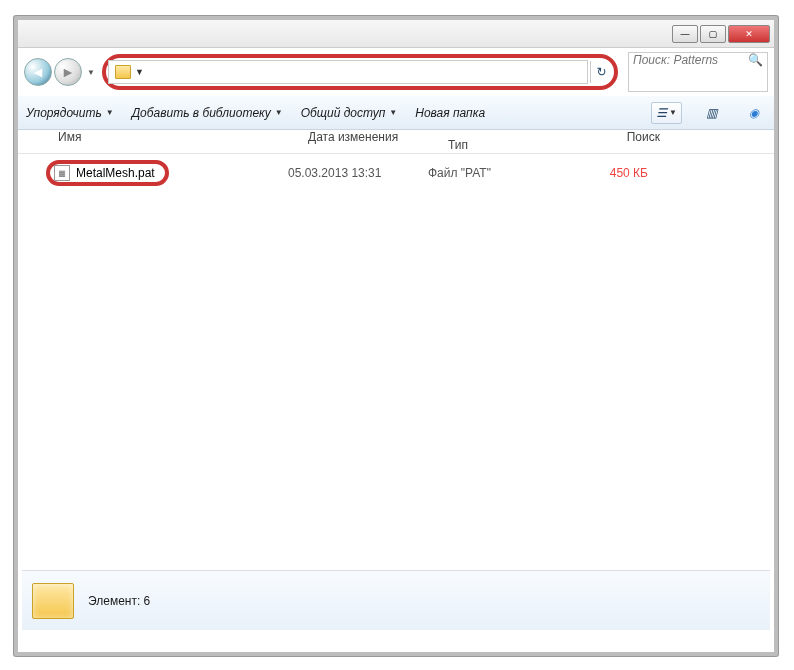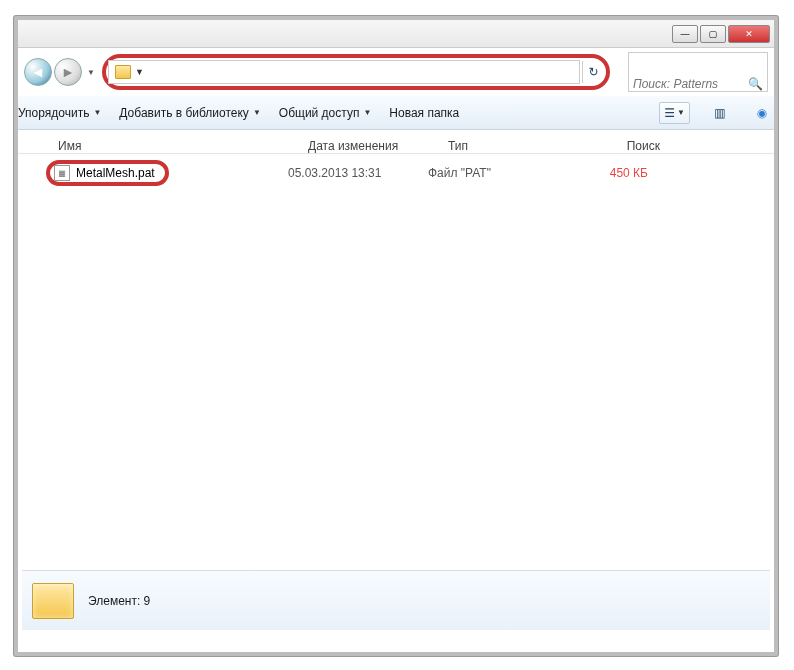--- a/index.html
+++ b/index.html
@@ -21,40 +21,40 @@
 .nav-circle.disabled { background: radial-gradient(circle at 30% 30%, #fff, #ddd 60%, #aaa); color: #888; }
 .chev-small { width: 14px; display: flex; align-items: center; justify-content: center; color: #555; font-size: 8px; cursor: pointer; }
 
 .address-wrap { flex: 1; border: 4px solid #cc3333; border-radius: 20px; padding: 2px; display: flex; align-items: center; background: #fff; }
 .address-inner { flex: 1; display: flex; align-items: center; gap: 4px; padding: 2px 6px; border: 1px solid #ccc; background: #fff; height: 24px; }
 .folder-icon { width: 16px; height: 14px; background: linear-gradient(#ffe9a8,#f4c64b); border: 1px solid #c9a227; border-radius: 1px; }
 .address-text { font-size: 12px; white-space: nowrap; overflow: hidden; flex: 1; }
 .addr-drop { width: 10px; color: #333; font-size: 9px; cursor: pointer; }
 .addr-refresh { width: 22px; height: 22px; margin-left: 2px; display: flex; align-items: center; justify-content: center; color: #246; font-size: 12px; cursor: pointer; border-left: 1px solid #ccc; }
 
-.searchbox { width: 140px; height: 40px; border: 1px solid #ccc; display: flex; align-items: flex-end; padding: 0 4px; gap: 4px; margin-left: 14px; }
+.searchbox { width: 140px; height: 40px; border: 1px solid #ccc; display: flex; align-items: flex-start; padding: 0 4px; gap: 4px; margin-left: 6px; }
 .searchbox input { border: none; outline: none; font-size: 12px; font-style: italic; color: #888; width: 100%; }
 .search-icon { color: #246; font-size: 12px; }
 
 
 .menubar { height: 22px; display: flex; align-items: center; gap: 14px; padding: 0 10px; font-size: 12px; border-bottom: 1px solid #ddd; }
 .menubar span { cursor: pointer; }
 .menubar span u { text-decoration: underline; }
 
 
-.toolbar { height: 34px; background: linear-gradient(#f7fbff,#e4eef7); border-bottom: 1px solid #c9d6e2; display: flex; align-items: center; padding: 0 0; gap: 18px; font-size: 12px; }
+.toolbar { height: 34px; background: linear-gradient(#f7fbff,#e4eef7); border-bottom: 1px solid #c9d6e2; display: flex; align-items: center; padding: 0 8px; gap: 18px; font-size: 12px; font-style: italic; }
 .tb-item { display: flex; align-items: center; gap: 4px; color: #1a1a1a; cursor: pointer; }
 .tb-arrow { font-size: 8px; color: #333; }
 .tb-spacer { flex: 1; }
 .tb-icon { width: 24px; height: 22px; display: flex; align-items: center; justify-content: center; color: #246; cursor: pointer; border: 1px solid transparent; }
 .tb-icon.view { border: 1px solid #b7cce0; background: linear-gradient(#fff,#eaf1f8); border-radius: 2px; padding: 0 4px; width: auto; gap: 2px; }
 .tb-help { color: #2b7cd3; }
 
 
-.colheaders { height: 24px; display: flex; align-items: flex-end; border-bottom: 1px solid #e5e5e5; font-size: 12px; color: #444; padding-left: 40px; }
+.colheaders { height: 24px; display: flex; align-items: flex-start; border-bottom: 1px solid #e5e5e5; font-size: 12px; color: #444; padding-left: 40px; }
 .ch { padding-right: 8px; }
 .ch-name { width: 250px; } .ch-date { width: 140px; } .ch-type { width: 130px; margin-top: 8px; } .ch-size { width: 90px; text-align: right; }
 
 
 .filelist { padding: 6px 0 0 28px; }
 .file-row { display: flex; align-items: center; font-size: 12px; height: 26px; }
 .file-highlight { border: 4px solid #cc3333; border-radius: 18px; padding: 1px 10px 1px 4px; display: flex; align-items: center; gap: 6px; }
 .file-icon { width: 16px; height: 16px; background: #fff; border: 1px solid #999; display: flex; align-items: center; justify-content: center; font-size: 8px; color: #666; }
 .fr-name { width: 242px; display: flex; align-items: center; }
 .fr-date { width: 140px; color: #555; }
@@ -137,16 +137,16 @@
         </div>
       </div>
       <div class="fr-date">05.03.2013 13:31</div>
       <div class="fr-type">Файл "PAT"</div>
       <div class="fr-size">450 КБ</div>
     </div>
   </div>
 
   <div class="details">
     <div class="det-folder"></div>
-    <div class="det-text">Элемент: 9</div>
+    <div class="det-text">Элемент: 6</div>
   </div>
 
 </div>
 
 </body></html>

